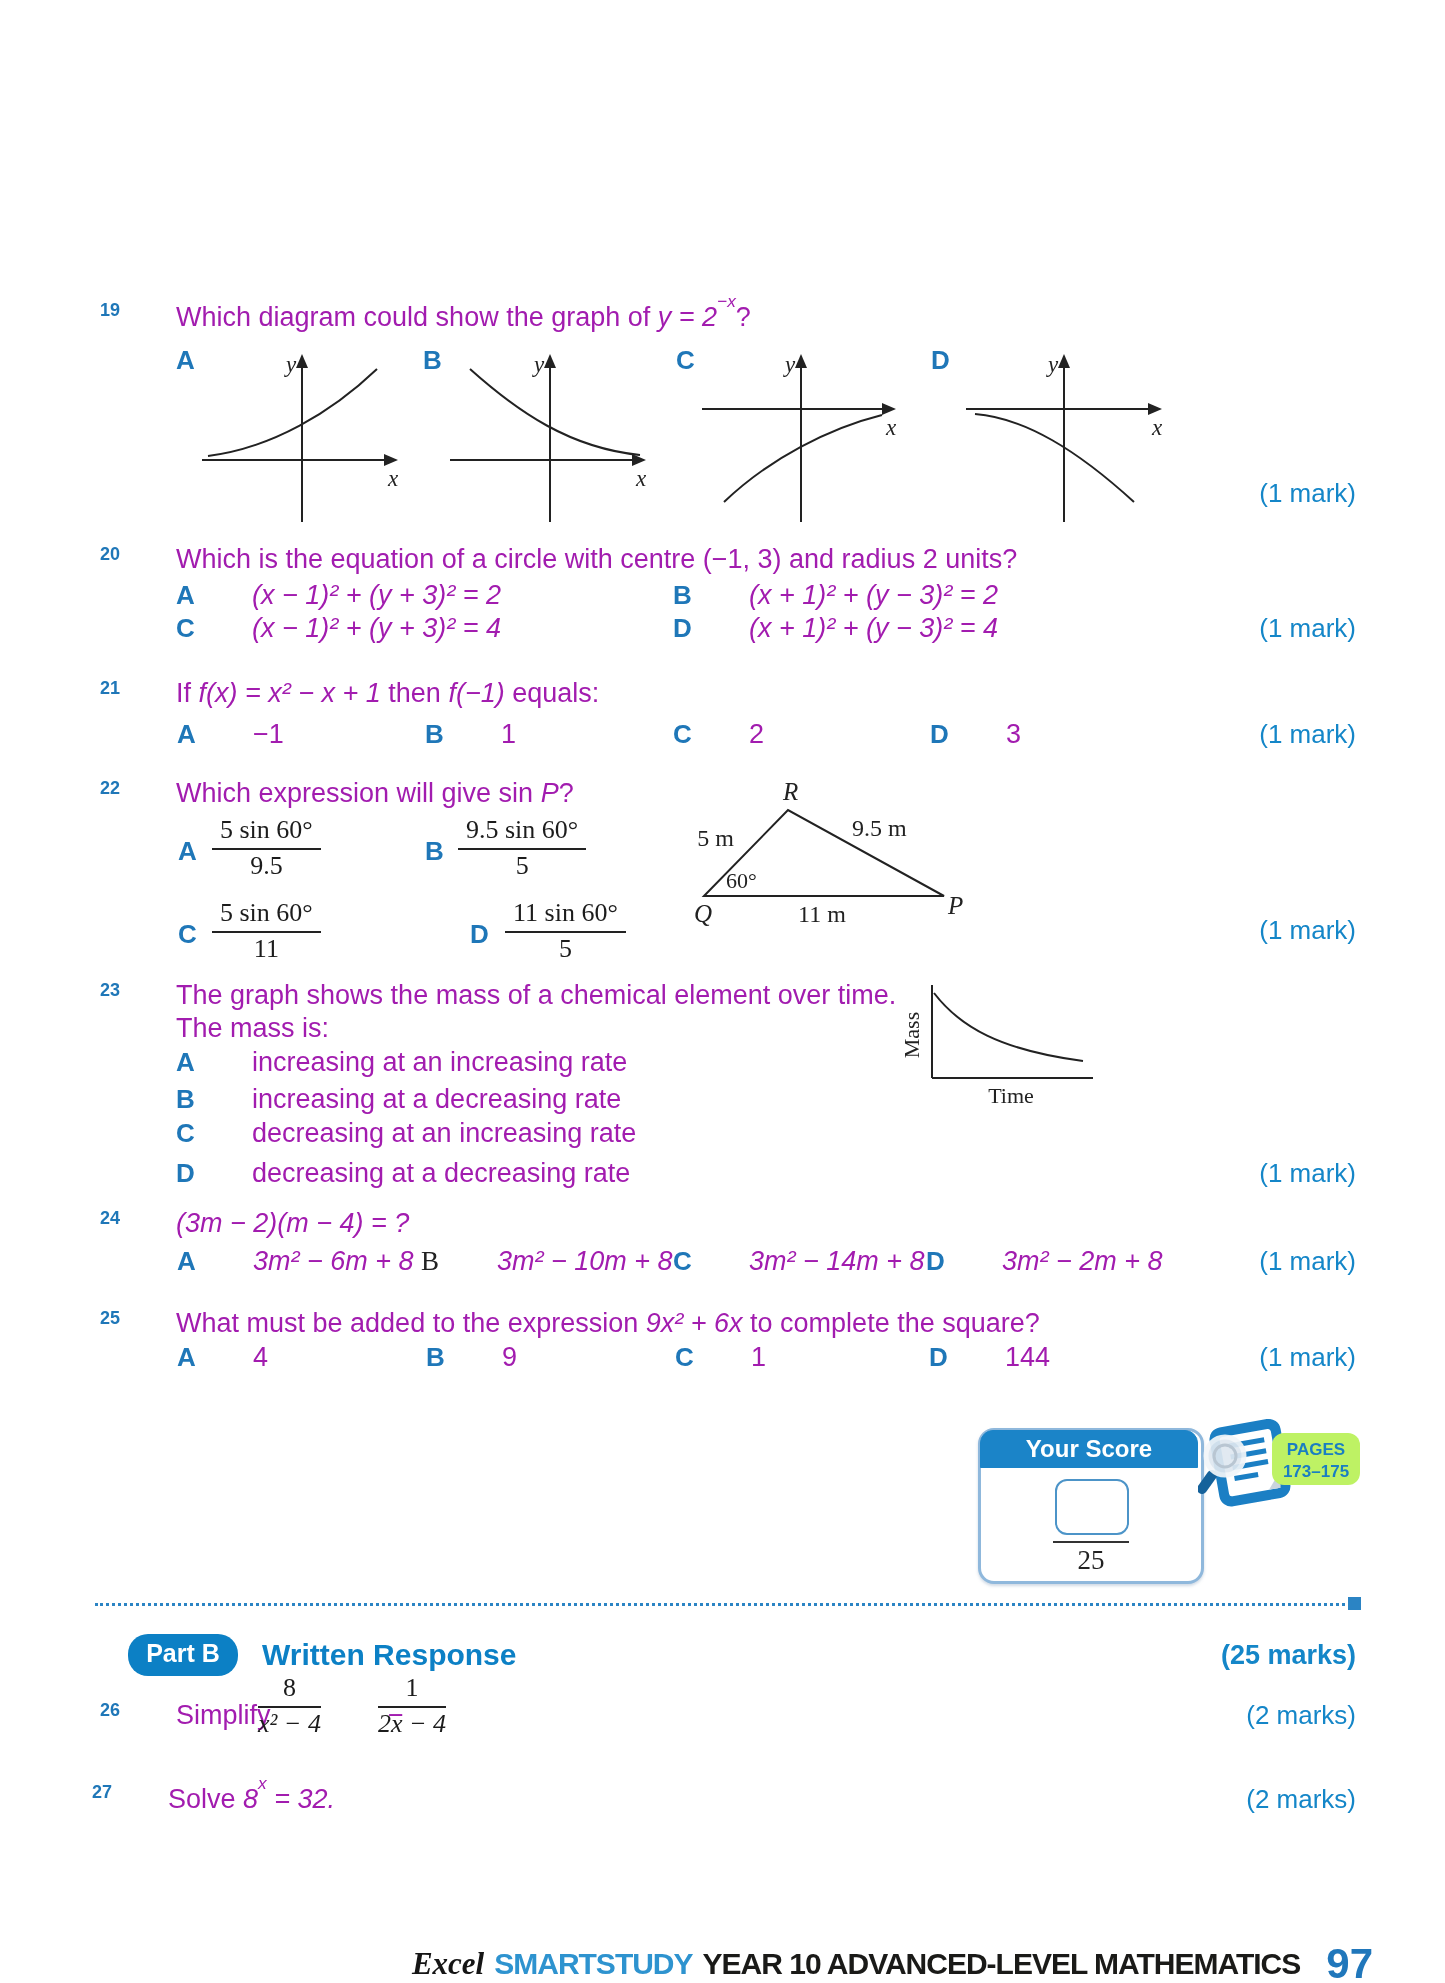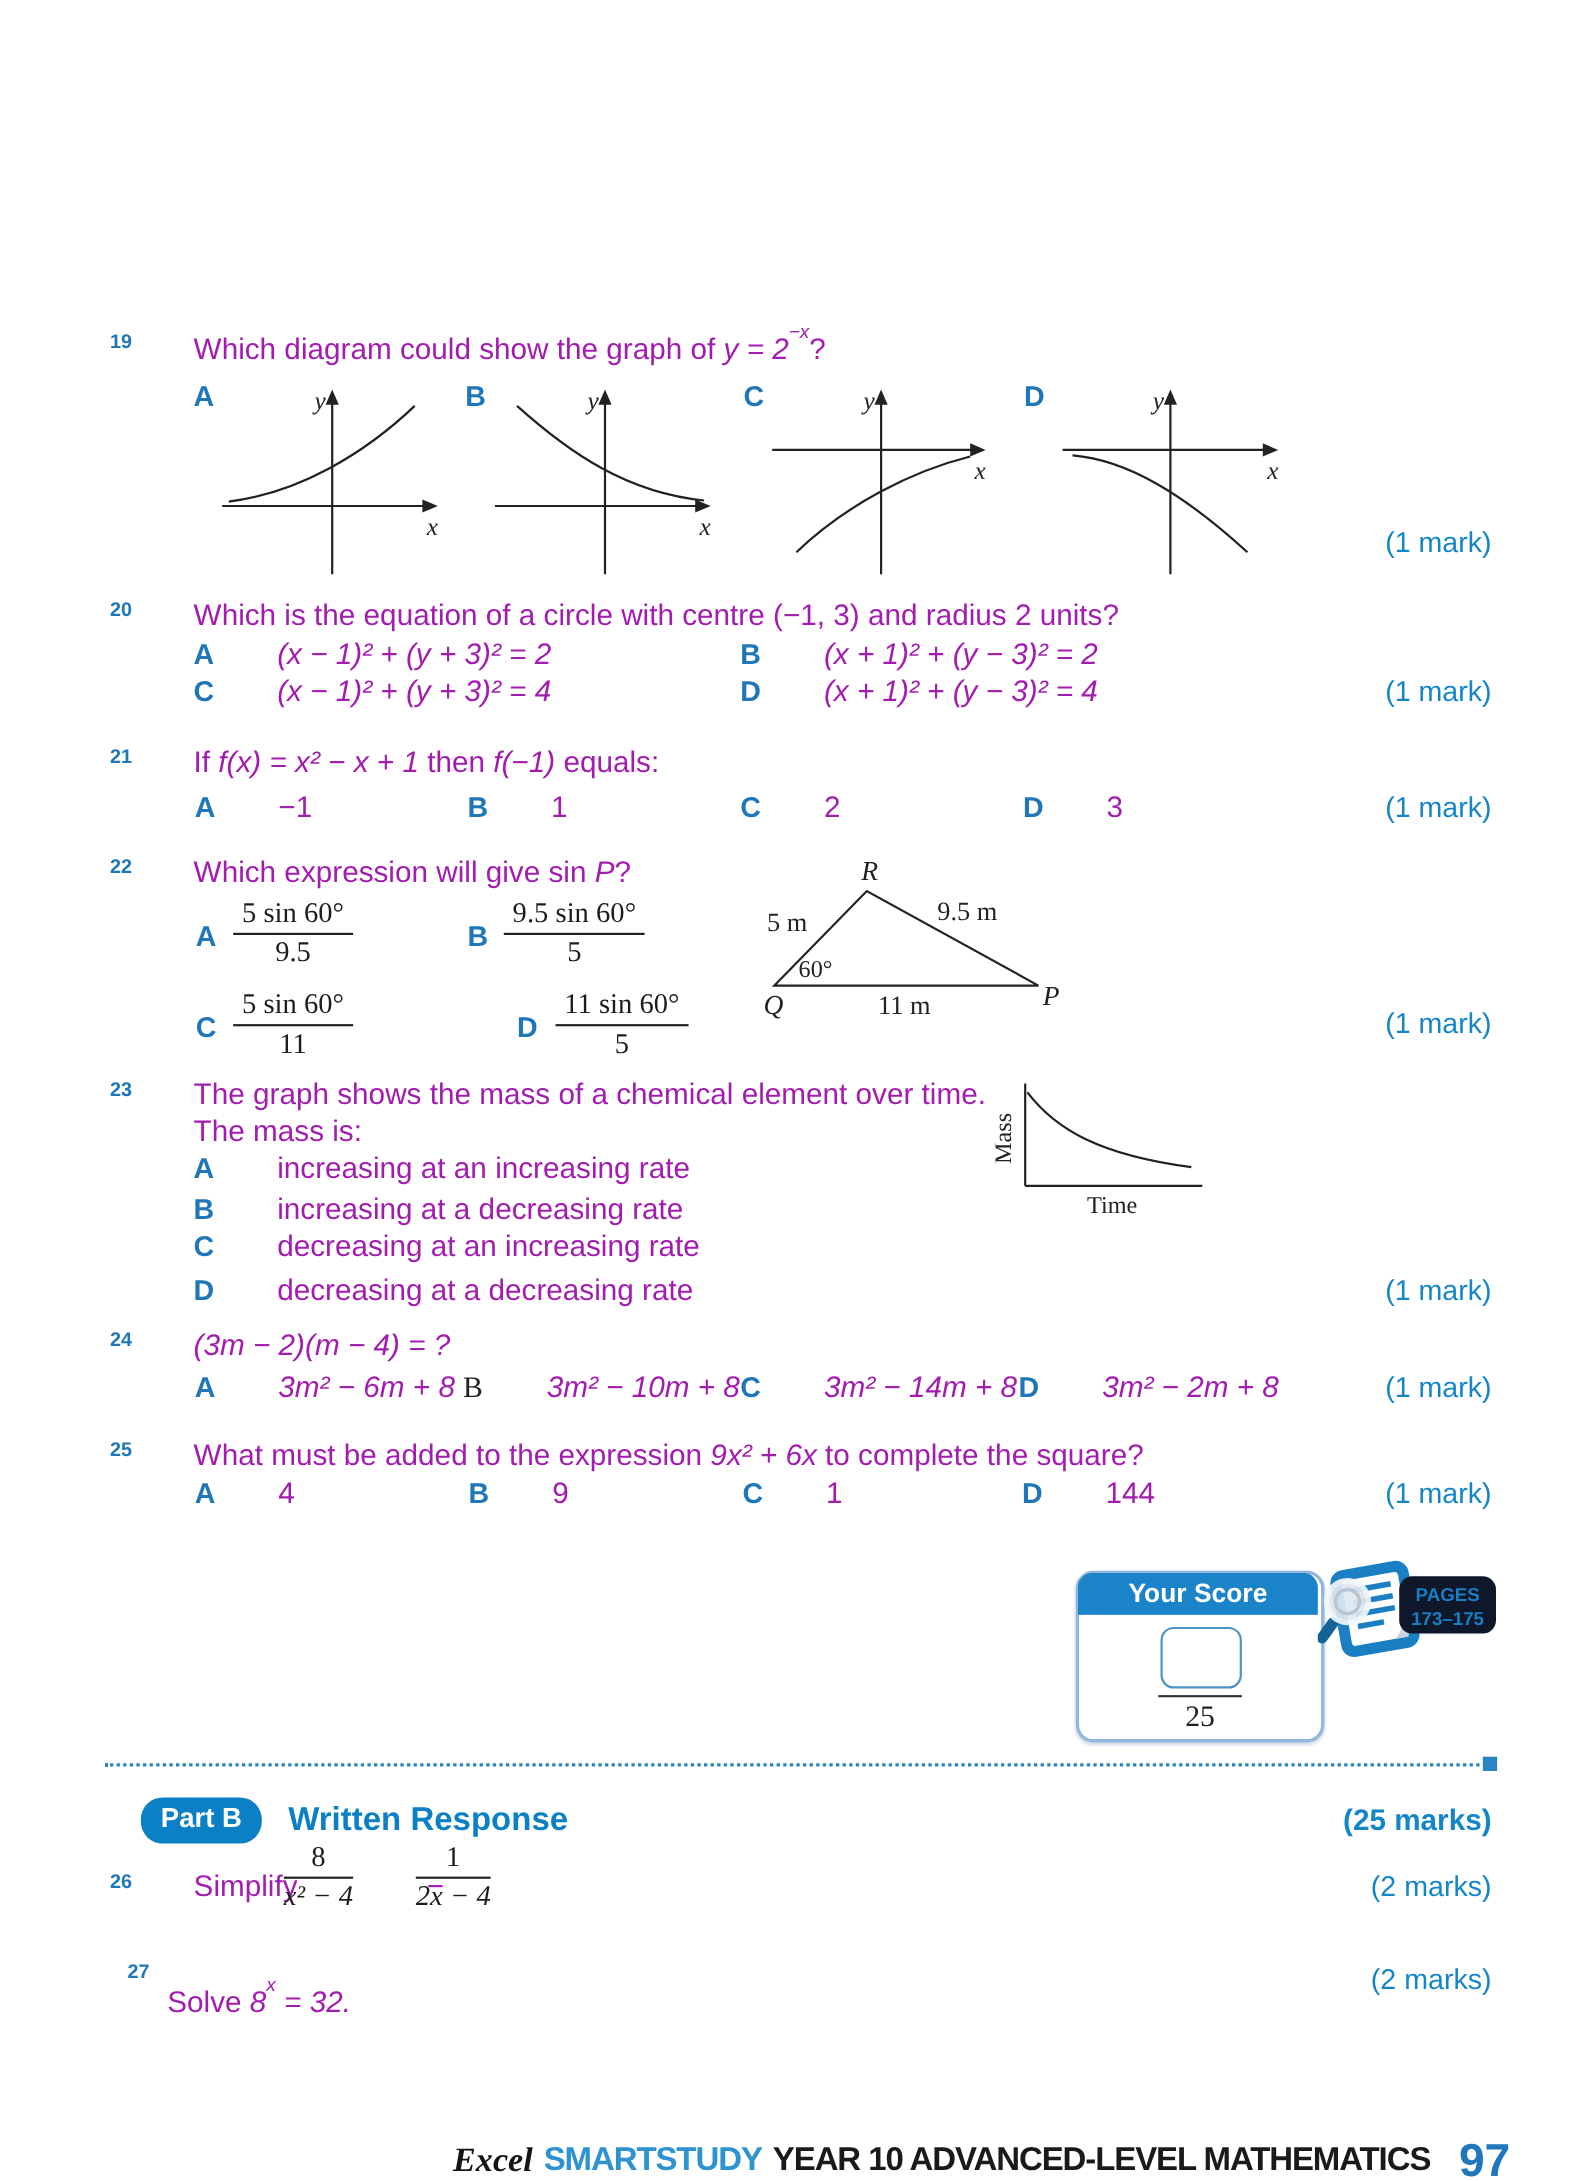--- a/index.html
+++ b/index.html
@@ -45,21 +45,21 @@
   
   .score-box{position:absolute;left:978px;top:1428px;width:220px;height:150px;background:#fff;
         border:3px solid #8fb8dc;border-radius:16px;box-shadow:0 2px 3px rgba(120,150,180,.35);}
   .score-head{position:absolute;left:-1px;top:-1px;width:216px;height:36px;background:#1b84c8;
         border-radius:13px 13px 0 0;border:1px solid #1b84c8;color:#fff;text-align:center;
         font-family:"Liberation Sans",sans-serif;font-weight:700;font-size:24px;line-height:36px;}
   .score-cell{position:absolute;left:74px;top:48px;width:70px;height:52px;border:2px solid #4c94c8;border-radius:12px;}
   .score-line{position:absolute;left:72px;top:110px;width:76px;border-top:2px solid #333;}
   .score-total{position:absolute;left:72px;top:114px;width:76px;text-align:center;
         font-family:"Liberation Serif",serif;font-size:27px;color:#222;}
-  .pages-badge{position:absolute;left:1272px;top:1433px;width:88px;height:52px;background:#0f172a;
+  .pages-badge{position:absolute;left:1272px;top:1433px;width:88px;height:52px;background:#bef264;
         border-radius:12px;text-align:center;font-family:"Liberation Sans",sans-serif;font-weight:800;
         font-size:17px;color:#1a7ec2;line-height:22px;padding-top:6px;box-sizing:border-box;}
 
   
   .divider{position:absolute;left:95px;top:1603px;width:1250px;border-top:3px dotted #2b84c4;}
   .divider-square{position:absolute;left:1348px;top:1597px;width:13px;height:13px;background:#2b84c4;}
   .partb-pill{position:absolute;left:128px;top:1634px;width:110px;height:42px;background:#0c80c5;border-radius:20px;
         color:#fff;text-align:center;font-family:"Liberation Sans",sans-serif;font-weight:700;font-size:25px;line-height:39px;}
   .partb-title{position:absolute;left:262px;top:1638px;font-family:"Liberation Sans",sans-serif;font-weight:800;
         font-size:30px;color:#0c80c5;}
@@ -331,21 +331,21 @@
     <div class="num">8</div>
     <div class="den math">x² − 4</div>
   </div>
   <span class="abs serif" style="left:352px;top:1700px;">−</span>
   <div class="frac" style="left:378px;top:1672px;">
     <div class="num">1</div>
     <div class="den math">2x − 4</div>
   </div>
   <span class="abs marks" style="left:1136px;top:1700px;">(2 marks)</span>
 
-  <div class="qline" style="left:116px;top:1782px;flex-direction:column;">
+  <div class="qline" style="left:92px;top:1782px;">
     <span class="qnum">27</span>
     <span class="serif"><span>Solve </span><span class="math"><span>8</span><sup class="s">x</sup><span> = 32.</span></span></span>
   </div>
   <span class="abs marks" style="left:1136px;top:1784px;">(2 marks)</span>
 
   <div class="footer">
     <span class="f-excel">Excel</span>
     <span class="f-smart">SMARTSTUDY</span>
     <span class="f-text">YEAR 10 ADVANCED-LEVEL MATHEMATICS</span>
     <span class="f-page">97</span>

